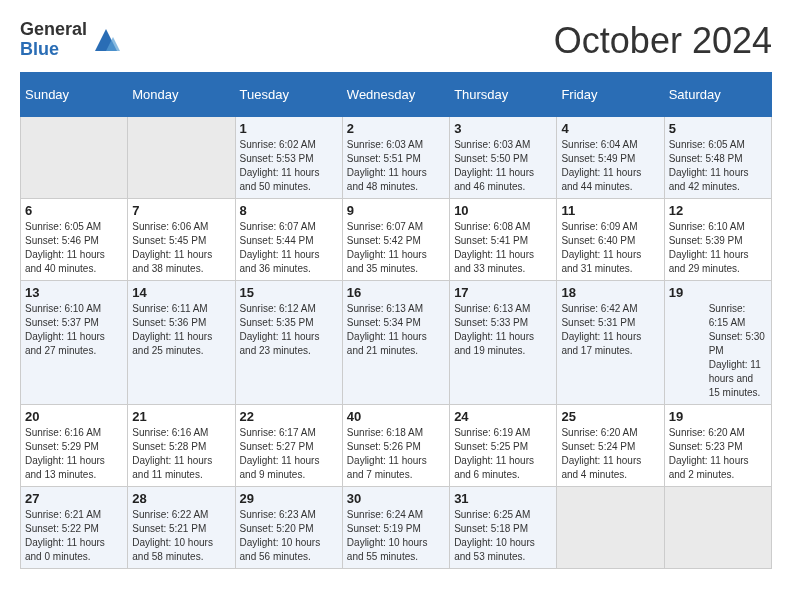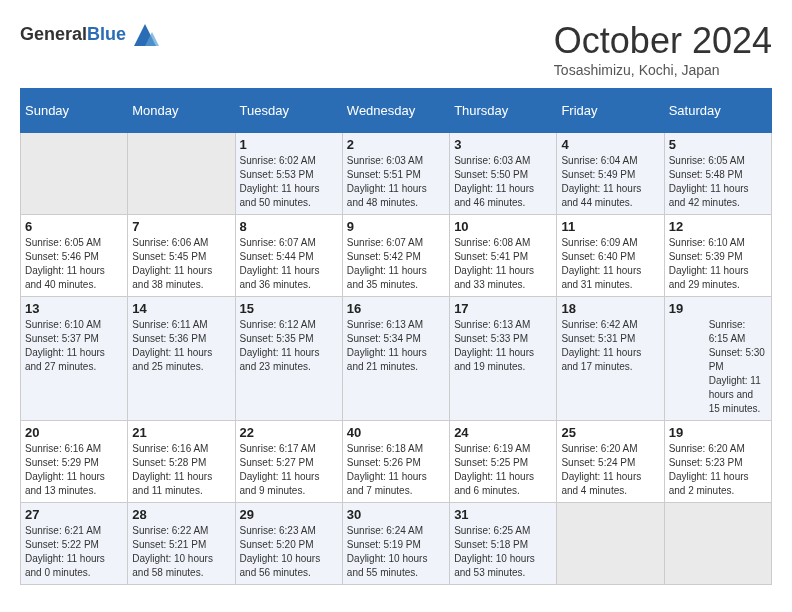--- a/index.html
+++ b/index.html
@@ -15,21 +15,21 @@
       justify-content: space-between;
       align-items: flex-start;
       margin-bottom: 10px;
     }
     .logo {
       display: flex;
       align-items: center;
     }
     .logo-text {
       display: flex;
-      flex-direction: row;
+      flex-direction: column;
       line-height: 1.1;
     }
     .logo-general {
       font-size: 18px;
       font-weight: bold;
       color: #333;
     }
     .logo-blue {
       font-size: 18px;
       font-weight: bold;
@@ -106,21 +106,20 @@
       <span class="logo-general">General</span>
       <span class="logo-blue">Blue</span>
     </div>
     <svg class="logo-icon" viewBox="0 0 30 30">
       <polygon points="4,26 15,4 26,26" fill="#2a6db5"></polygon>
       <polygon points="15,26 22,12 29,26" fill="#5a9fd4" opacity="0.7"></polygon>
     </svg>
   </div>
   <div class="title-block">
     <div class="month-title">October 2024</div>
-    <div class="location">Tosashimizu, Kochi, Japan</div>
   </div>
 </div>
 
 <table class="calendar">
   <thead>
     <tr>
     <th>Sunday</th>
         <th>Monday</th>
         <th>Tuesday</th>
         <th>Wednesday</th>

